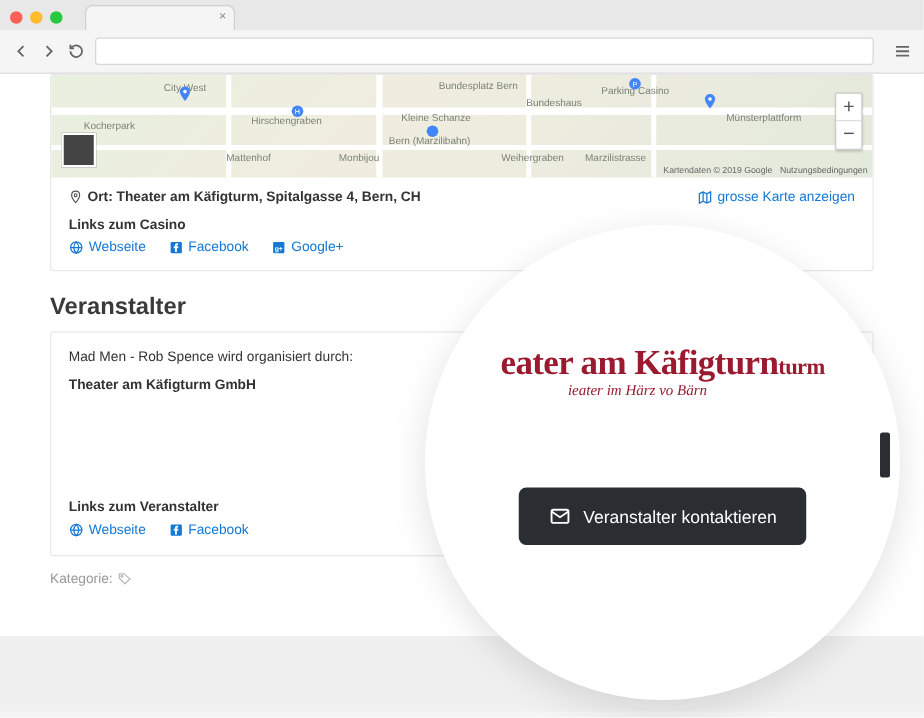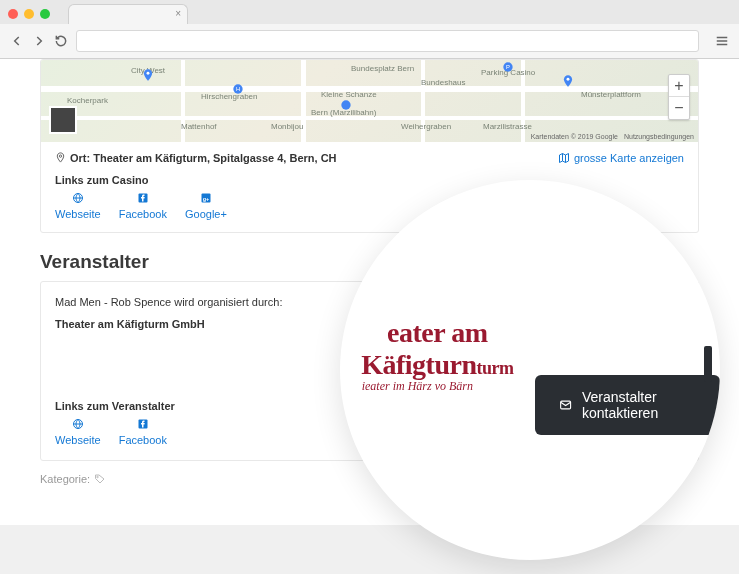--- a/index.html
+++ b/index.html
@@ -39,37 +39,37 @@
 .map-zoom div { height: 22px; display: flex; align-items: center; justify-content: center; font-size: 16px; color: #555; }
 .map-zoom div:first-child { border-bottom: 1px solid #ddd; }
 .map-attr { position: absolute; right: 4px; bottom: 2px; font-size: 7px; color: #666; display: flex; gap: 6px; }
 .map-satellite { position: absolute; left: 8px; bottom: 8px; width: 28px; height: 28px; background: #444; border: 2px solid #fff; }
 
 .card-body { padding: 10px 14px 12px; font-size: 11px; color: #333; }
 .loc-row { display: flex; justify-content: space-between; align-items: flex-start; margin-bottom: 10px; }
 .loc-left { display: flex; align-items: flex-start; gap: 4px; }
 .link-blue { color: #1478d4; display: flex; align-items: flex-start; gap: 4px; }
 .links-row { display: flex; gap: 18px; margin-top: 6px; }
-.link-item { color: #1478d4; font-size: 11px; display: flex; align-items: center; gap: 4px; flex-direction: column; }
+.link-item { color: #1478d4; font-size: 11px; display: flex; align-items: center; gap: 4px; }
 .section-title { font-size: 19px; font-weight: 600; color: #3a3a3a; margin: 14px 0 8px; }
 
 .org-card { border: 1px solid #e8e8e8; border-radius: 3px; padding: 14px; font-size: 11px; color: #333; position: relative; min-height: 180px; }
 .org-logo { position: absolute; right: 16px; top: 12px; text-align: left; font-family: Georgia, serif; }
 .org-logo .main { color: #9a1a30; font-size: 16px; font-weight: 700; }
 .org-logo .main .s2 { font-size: 11px; }
 .org-logo .sub { color: #9a1a30; font-size: 8px; font-style: italic; }
 .contact-btn-small { position: absolute; right: 16px; bottom: 14px; background: #2a2e33; color: #fff; border-radius: 4px; padding: 8px 14px; font-size: 11px; display: flex; align-items: center; gap: 6px; }
 
 .category-row { font-size: 11px; color: #999; padding: 12px 0 20px; display: flex; align-items: center; gap: 4px; }
 .category-row .cat-link { color: #1478d4; }
 
 .footer-strip { background: #f0f0f0; height: 60px; }
 
 
-.magnify { position: absolute; left: 340px; top: 180px; width: 380px; height: 380px; border-radius: 50%; background: #fff; box-shadow: 0 8px 30px rgba(0,0,0,0.12); overflow: hidden; display: flex; flex-direction: row; align-items: center; justify-content: center; }
+.magnify { position: absolute; left: 340px; top: 180px; width: 380px; height: 380px; border-radius: 50%; background: #fff; box-shadow: 0 8px 30px rgba(0,0,0,0.12); overflow: hidden; display: flex; flex-direction: column; align-items: center; justify-content: center; }
 .magnify .logo { text-align: center; font-family: Georgia, serif; color: #9a1a30; margin-top: -30px; }
 .magnify .logo .line1 { font-size: 28px; font-weight: 700; letter-spacing: -0.5px; }
 .magnify .logo .line1 .trail { font-size: 18px; font-weight: 700; }
 .magnify .logo .line2 { font-size: 12px; font-style: italic; margin-top: -2px; margin-left: -40px; }
 .magnify .big-btn { margin-top: 70px; background: #2a2e33; color: #fff; border-radius: 6px; padding: 14px 24px; font-size: 14px; font-weight: 500; display: flex; align-items: center; gap: 10px; cursor: pointer; }
 .magnify .edge-bar { position: absolute; right: 8px; top: 166px; width: 8px; height: 36px; background: #2a2e33; border-radius: 2px; }
 
 .bold { font-weight: 700; }
 svg { display: block; }
 </style>
@@ -127,21 +127,21 @@
       <span class="map-label" style="top:6px;left:90px">City West</span>
       <span class="map-label" style="top:32px;left:160px">Hirschengraben</span>
       <span class="map-label" style="top:62px;left:140px">Mattenhof</span>
       <span class="map-label" style="top:62px;left:230px">Monbijou</span>
       <span class="map-label" style="top:4px;left:310px">Bundesplatz Bern</span>
       <span class="map-label" style="top:48px;left:270px">Bern (Marzilibahn)</span>
       <span class="map-label" style="top:30px;left:280px">Kleine Schanze</span>
       <span class="map-label" style="top:18px;left:380px">Bundeshaus</span>
       <span class="map-label" style="top:62px;left:360px">Weihergraben</span>
       <span class="map-label" style="top:8px;left:440px">Parking Casino</span>
-      <span class="map-label" style="top:62px;left:442px">Marzilistrasse</span>
+      <span class="map-label" style="top:62px;left:427px">Marzilistrasse</span>
       <span class="map-label" style="top:30px;left:540px">Münsterplattform</span>
       <svg class="map-pin" style="top:8px;left:100px" viewBox="0 0 24 24">
           <path fill="#4285f4" d="M12 2C8 2 5 5 5 9c0 5 7 13 7 13s7-8 7-13c0-4-3-7-7-7z"></path>
           <circle cx="12" cy="9" r="2.5" fill="#fff"></circle>
         </svg>
       <svg class="map-pin" style="top:22px;left:190px" viewBox="0 0 24 24">
           <circle cx="12" cy="12" r="8" fill="#4285f4"></circle>
           <text x="12" y="16" text-anchor="middle" fill="#fff" font-size="10">H</text>
         </svg>
       <svg class="map-pin" style="top:38px;left:298px" viewBox="0 0 24 24">

